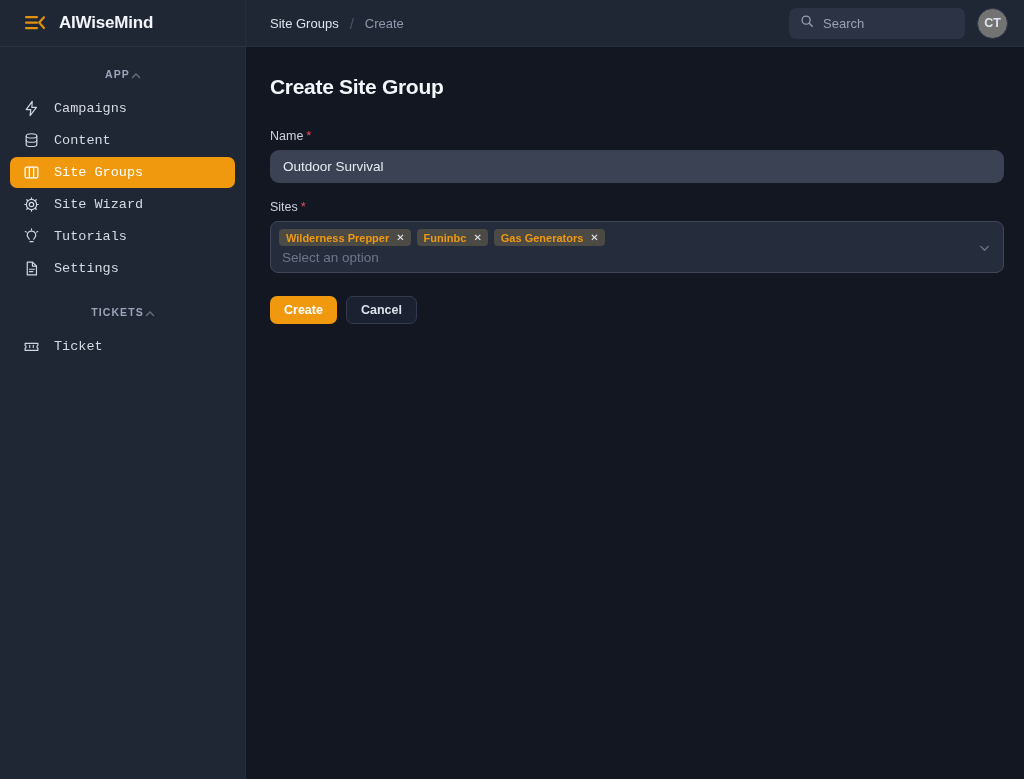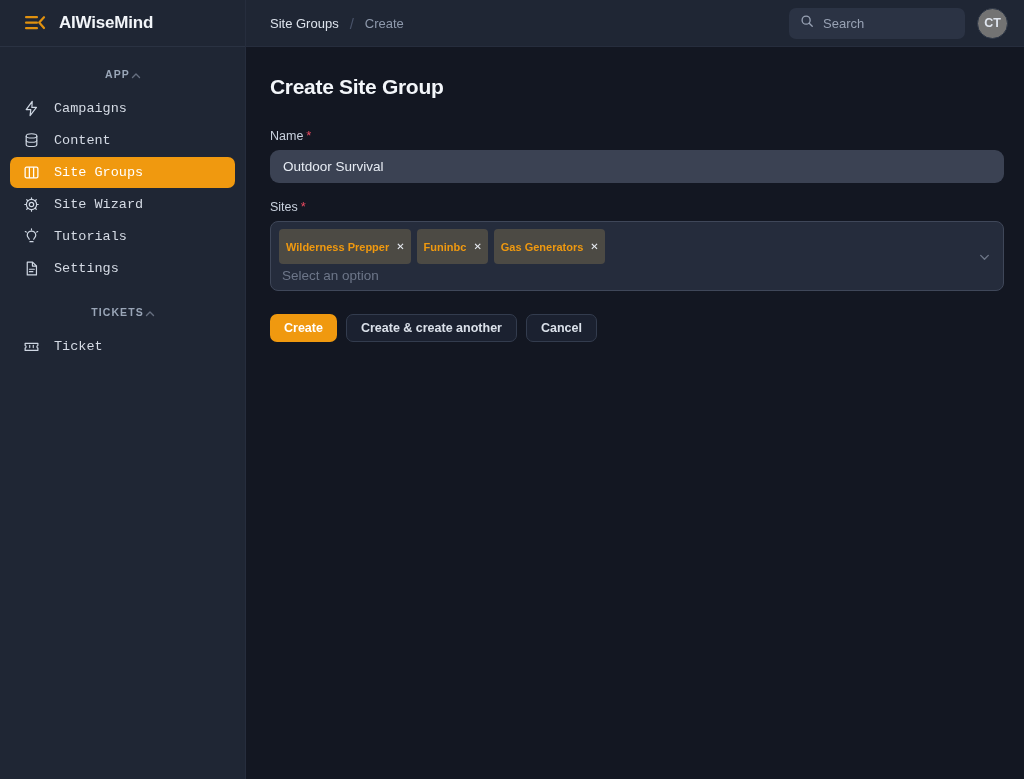--- a/index.html
+++ b/index.html
@@ -233,21 +233,21 @@
     display: flex;
     flex-wrap: wrap;
     gap: 6px;
     margin-bottom: 3px;
   }
 
   .tag {
     display: inline-flex;
     align-items: center;
     gap: 7px;
-    height: 35px;
+    height: 17px;
     padding: 0 6px 0 7px;
     background: #4c4a44;
     border-radius: 4px;
     font-size: 11px;
     font-weight: bold;
     color: #f0990f;
     white-space: nowrap;
   }
 
   .tag-x {
@@ -504,20 +504,19 @@
           <span class="ms-chevron">
             <svg width="13" height="13" viewBox="0 0 12 12" fill="none">
               <path d="M2.5 4.5 L6 8 L9.5 4.5" stroke="#9aa4b6" stroke-width="1.3" stroke-linecap="round" stroke-linejoin="round"></path>
             </svg>
           </span>
         </div>
       </div>
 
       <div class="actions">
         <button class="btn btn-primary">Create</button>
-        <button class="btn btn-secondary">Create &amp; create another</button>
         <button class="btn btn-secondary">Cancel</button>
       </div>
 
     </div>
   </section>
 
 </div>
 
 </body></html>

